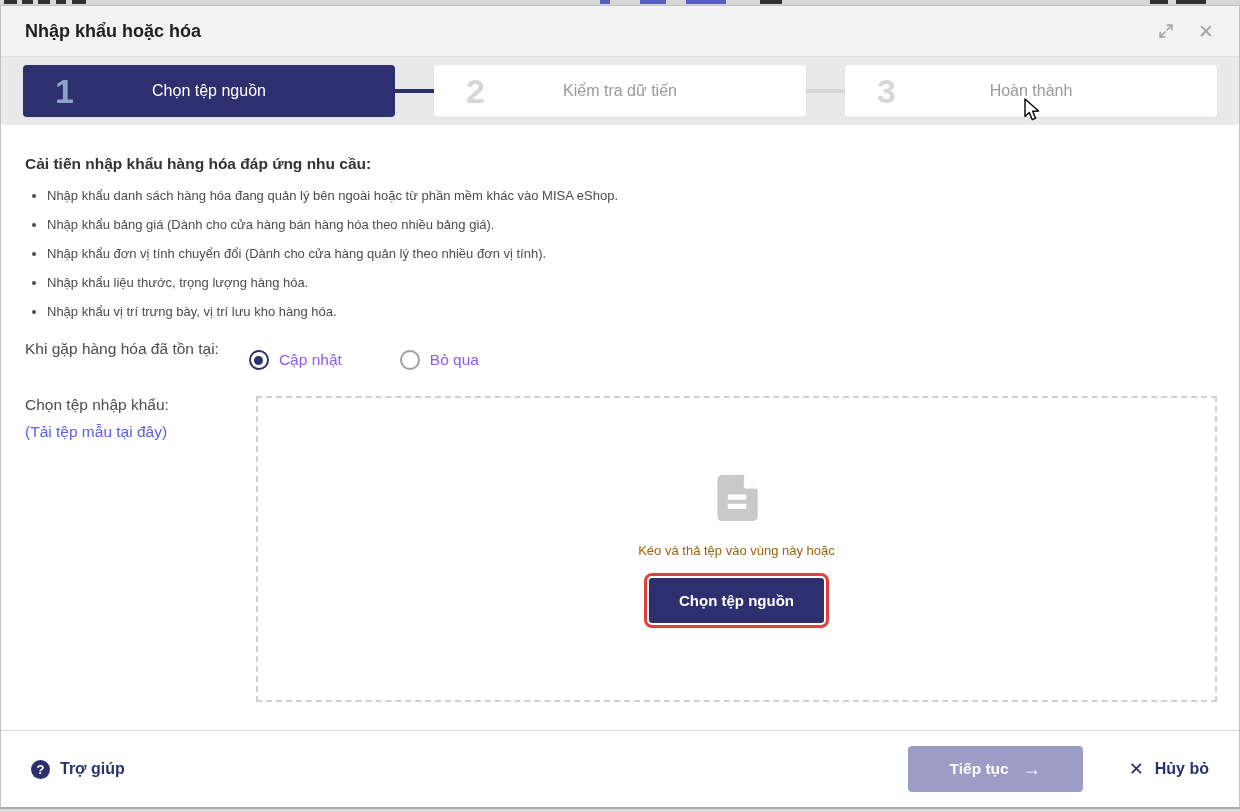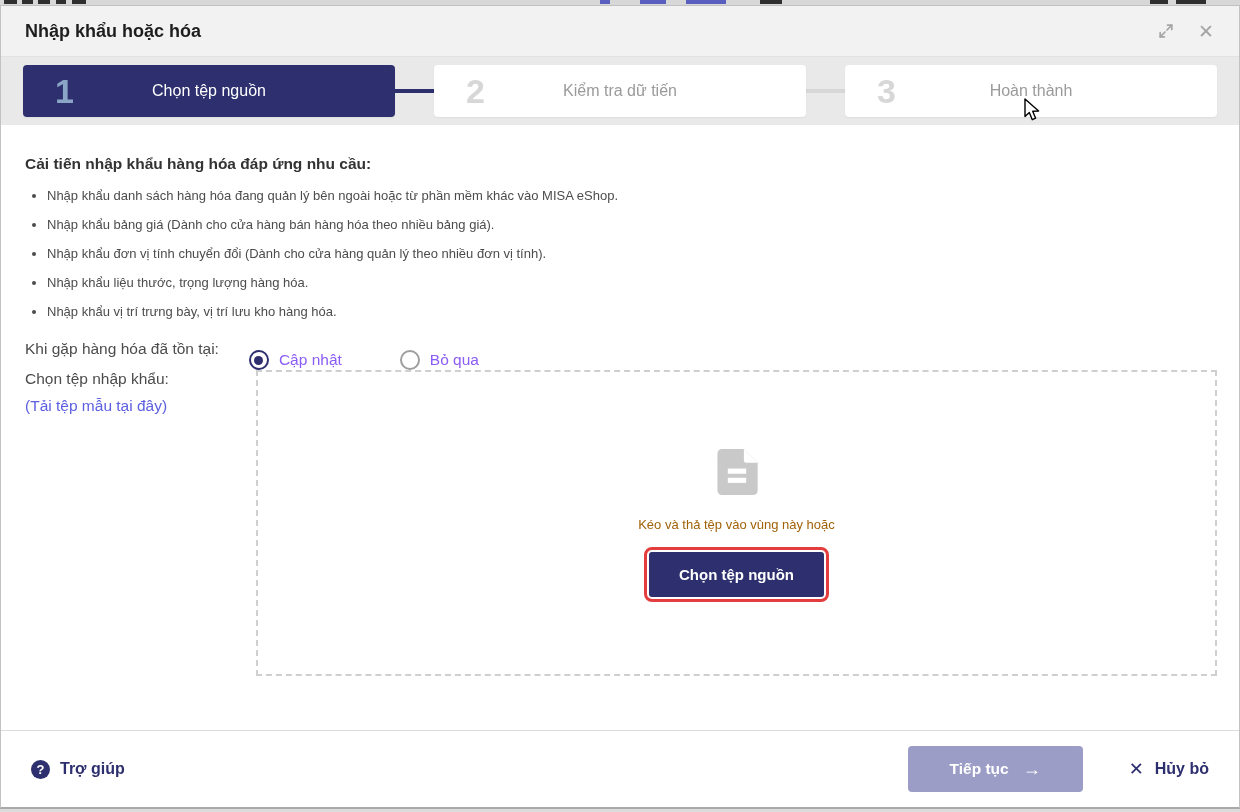--- a/index.html
+++ b/index.html
@@ -46,21 +46,21 @@
   ul.features{margin:0;padding-left:22px;font-size:13px;color:#4c4c4c;line-height:29px;}
 
   .dup-row{display:flex;align-items:flex-start;margin-top:14px;font-size:15.5px;color:#4c4c4c;}
   .dup-label{margin-right:30px;}
   .opt{display:flex;align-items:center;margin-right:58px;color:#8b5cf6;cursor:pointer;margin-top:10px;}
   .radio{width:16px;height:16px;border:2px solid #2d2f6e;border-radius:50%;background:#fff;
     display:flex;align-items:center;justify-content:center;margin-right:10px;flex:0 0 auto;}
   .radio.off{border-color:#9e9e9e;}
   .radio .dot{width:9px;height:9px;border-radius:50%;background:#2d2f6e;}
 
-  .file-row{display:flex;}
+  .file-row{display:flex;margin-top:26px;}
   .file-left{width:231px;box-sizing:border-box;font-size:15.5px;color:#4c4c4c;}
   .file-left .lnk{display:inline-block;margin-top:9px;color:#5c5fe0;cursor:pointer;}
   .dropzone{flex:1;height:306px;border:2px dashed #cfcfcf;box-sizing:border-box;
     display:flex;flex-direction:column;align-items:center;justify-content:center;}
   .dz-hint{margin-top:18px;font-size:13px;color:#a16207;}
   .choose-wrap{margin-top:20px;}
   .choose-btn{background:#2d2f6e;color:#fff;font-weight:bold;font-size:15px;
     font-family:inherit;padding:14px 30px;border:none;border-radius:3px;cursor:pointer;
     outline:3px solid #e43d3d;outline-offset:2px;}
 

